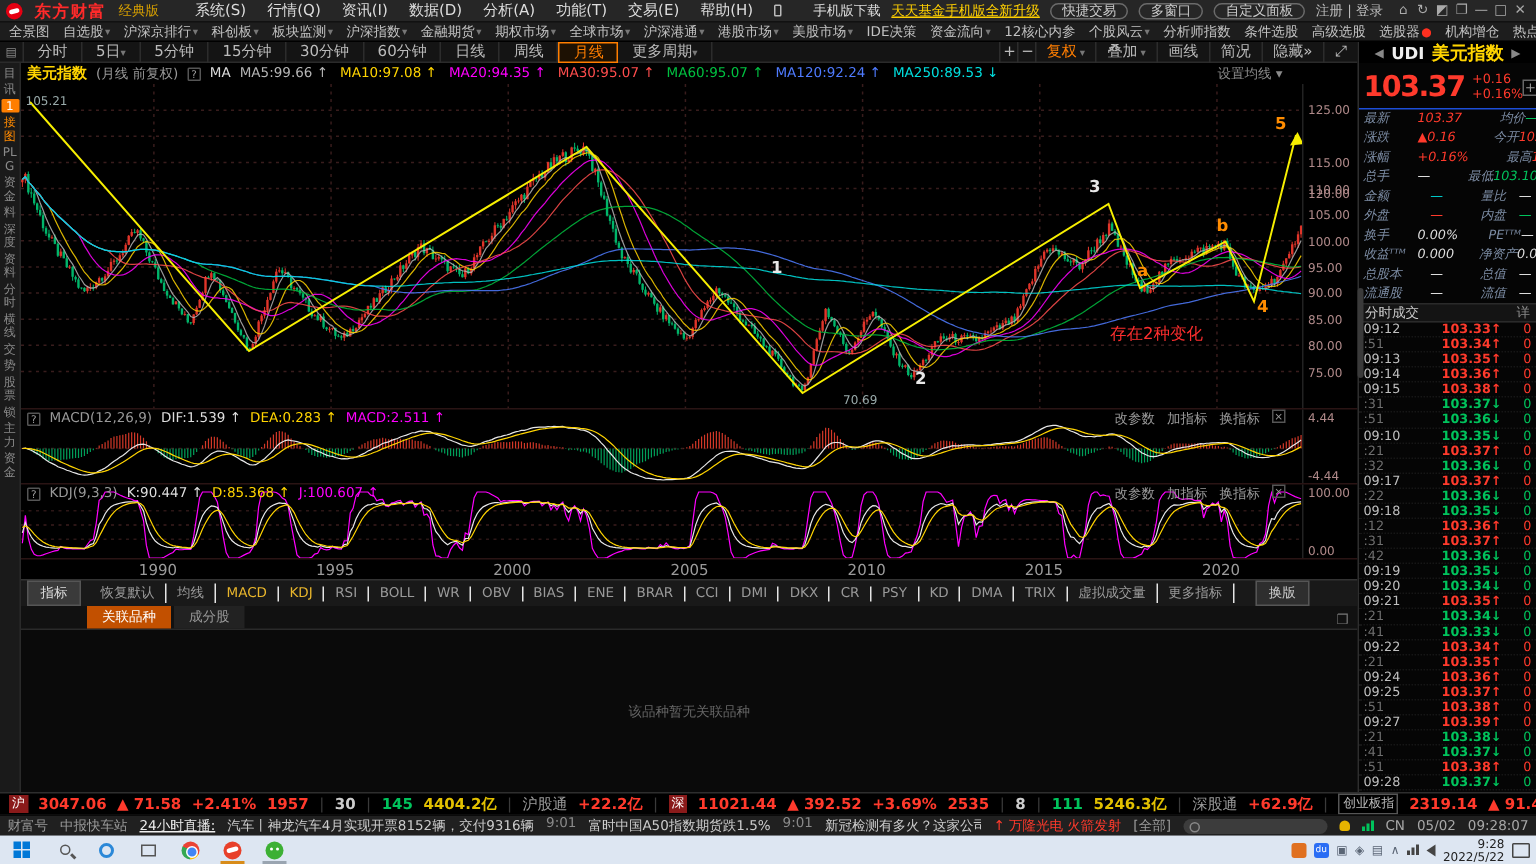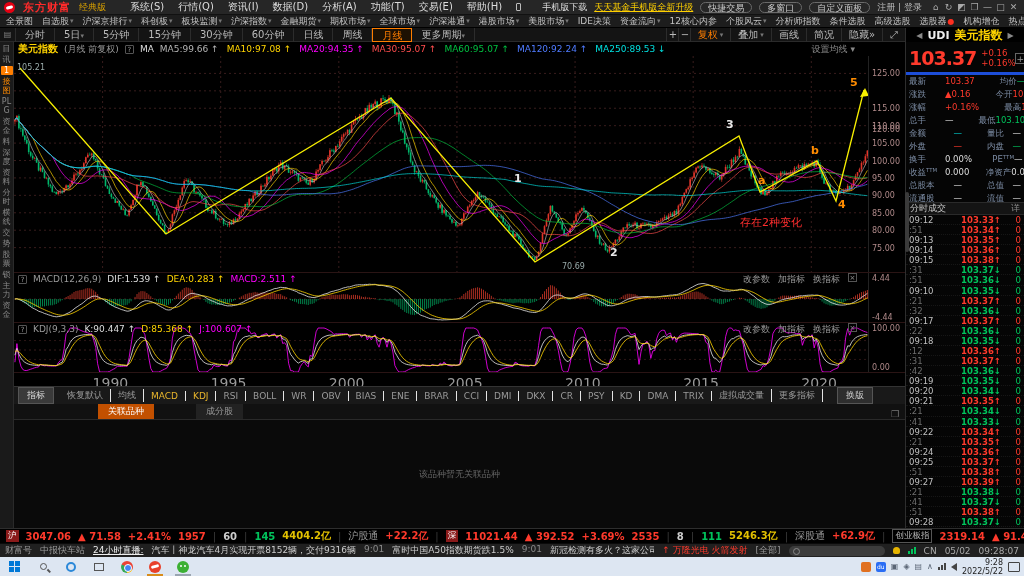--- a/index.html
+++ b/index.html
@@ -55,42 +55,42 @@
   .axl{position:absolute;left:3px;color:#b08a8a;font-size:8px;}
   .panel-head{position:absolute;left:0;top:0;width:100%;height:12px;display:flex;align-items:center;gap:6px;padding:0 4px;font-size:9px;z-index:2;white-space:nowrap;}
   .ph-links{margin-left:auto;color:#9a9a9a;display:flex;gap:8px;padding-right:44px;}
   .ph-x{border:1px solid #555;width:9px;height:9px;line-height:8px;text-align:center;font-size:7px;color:#999;}
   #macdpanel{position:absolute;left:14px;top:272px;width:891px;height:50px;background:#000;border-top:1px solid #2a1414;}
   #kdjpanel{position:absolute;left:14px;top:322px;width:891px;height:50px;background:#000;border-top:1px solid #2a1414;}
   .ind-axis{position:absolute;left:854px;top:0;width:37px;height:50px;border-left:1px solid #222;font-size:8px;color:#b08a8a;}
   .ind-axis .t{position:absolute;top:1px;left:3px;}
   .ind-axis .b{position:absolute;bottom:1px;left:3px;}
   #x-axis{position:absolute;left:14px;top:372px;width:891px;height:14px;background:#000;border-top:1px solid #2a1414;}
-  .xl{position:absolute;top:2px;color:#9a9a9a;font-size:14px;}
+  .xl{position:absolute;top:2px;color:#9a9a9a;font-size:10px;}
   
   #indtabs{position:absolute;left:14px;top:386px;width:891px;height:18px;background:#191919;border-top:1px solid #333;display:flex;align-items:center;gap:0;font-size:9px;}
   .it-first{background:#3a3a3a;color:#ddd;padding:1px 8px;margin:0 6px 0 4px;border:1px solid #555;}
   .it-item{color:#9a9a9a;padding:0 7px;border-right:1px solid #e5e5e5;}
   .it-item.on{color:#e9b62c;}
   .it-switch{margin-left:14px;background:#2e2e2e;border:1px solid #555;color:#ccc;padding:1px 8px;}
   
   #reltabs{position:absolute;left:14px;top:404px;width:891px;height:16px;background:#111;display:flex;align-items:flex-end;gap:2px;padding-left:44px;border-bottom:1px solid #2a2a2a;}
-  .rt-tab{padding:1px 10px;font-size:9px;background:#222;color:#999;margin-left:40px;}
+  .rt-tab{padding:1px 10px;font-size:9px;background:#222;color:#999;}
   .rt-tab.on{background:#c25000;color:#fff;}
   .rt-ico{margin-left:auto;margin-right:6px;color:#777;font-size:9px;}
   #relpanel{position:absolute;left:14px;top:420px;width:891px;height:108px;background:#0a0a0a;display:flex;align-items:center;justify-content:center;}
   #rel-empty{color:#666;font-size:9px;}
   
   #rightpanel{position:absolute;left:905px;top:42px;width:119px;height:486px;background:#050505;border-left:1px solid #2e2e2e;}
   #rp-scroll{position:absolute;left:-1px;top:150px;width:4px;height:60px;background:#3a3a3a;border-radius:2px;}
   .price-row{display:flex;align-items:center;padding:2px 3px 0 3px;height:30px;}
   .big-price{color:#ff3a2c;font-size:19px;font-weight:bold;letter-spacing:-1px;}
   .chg-col{display:flex;flex-direction:column;margin-left:5px;font-size:8.5px;color:#ff3a2c;line-height:10px;}
   .add-box{margin-left:auto;border:1px solid #666;color:#999;width:11px;height:11px;line-height:10px;text-align:center;font-size:9px;}
-  #quote-grid{height:130px;border-top:3px solid #1d4ed8;}
+  #quote-grid{height:130px;border-top:1px solid #1d4ed8;font-style:italic;}
   .qrow{display:flex;height:13px;line-height:13px;font-size:8.5px;padding:0 3px;}
   .ql{color:#7d8da5;width:36px;flex:none;}
   .qv{flex:1;text-align:right;}
   .qv.c-red{color:#ff3a2c;} .qv.c-green{color:#00c35c;} .qv.c-cyan{color:#00c8c8;} .qv.c-white{color:#ddd;}
   .q2{margin-left:6px;text-align:right;}
   #ticks-head{height:13px;background:#141414;border-top:1px solid #2a2a2a;border-bottom:1px solid #2a2a2a;display:flex;align-items:center;padding:0 4px;color:#c8c8c8;font-size:9px;}
   #ticks-more{margin-left:auto;color:#888;}
   #ticks{height:313px;overflow:hidden;}
   .trow{display:flex;height:10.09px;line-height:10px;font-size:8.5px;padding:0 3px;border-bottom:1px dotted #161616;}
   .tt{width:26px;color:#c0c0c0;flex:none;}
@@ -2042,21 +2042,21 @@
       </div>
   </div>
 
   <div id="indexbar">
       <span class="ib-tag">沪</span>
       <span class="ib-red">3047.06</span>
       <span class="ib-red">▲ 71.58</span>
       <span class="ib-red">+2.41%</span>
       <span class="ib-red">1957</span>
       <span class="ib-sep">|</span>
-      <span class="ib-white">60</span>
+      <span class="ib-white">30</span>
       <span class="ib-sep">|</span>
       <span class="ib-green">145</span>
       <span class="ib-amt">4404.2亿</span>
       <span class="ib-sep">|</span>
       <span class="ib-lbl">沪股通</span>
       <span class="ib-red">+22.2亿</span>
       <span class="ib-sep">|</span>
       <span class="ib-tag">深</span>
       <span class="ib-red">11021.44</span>
       <span class="ib-red">▲ 392.52</span>

